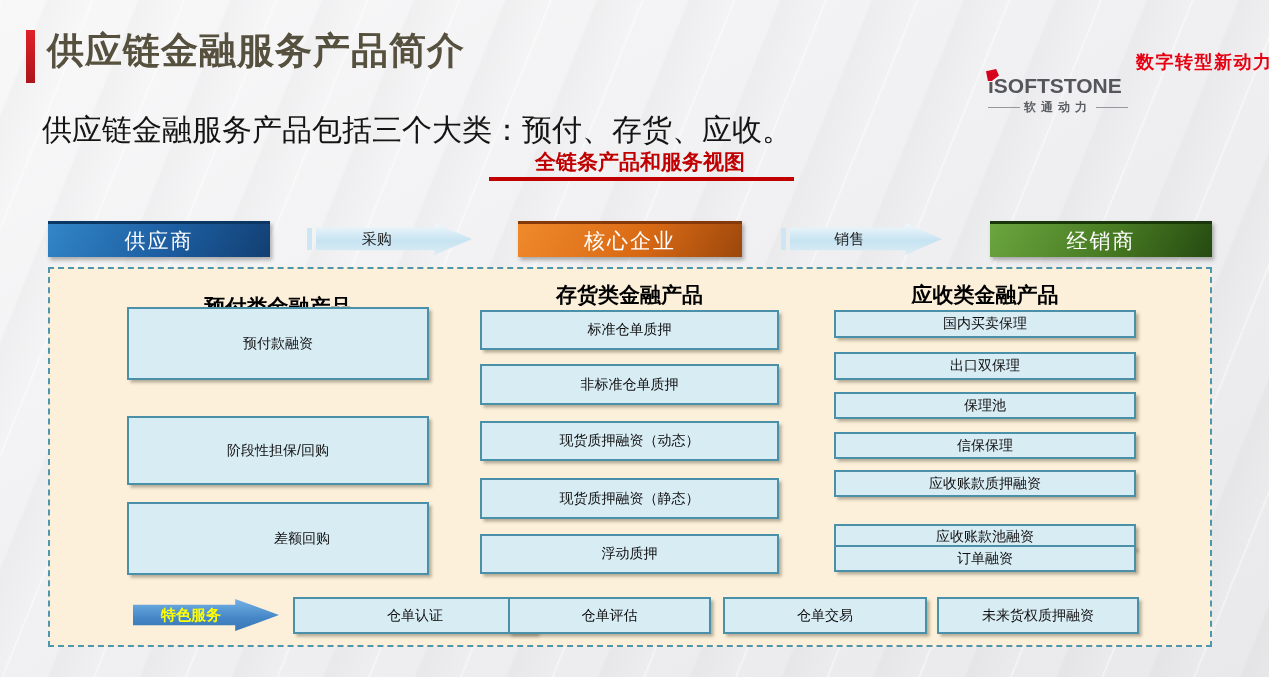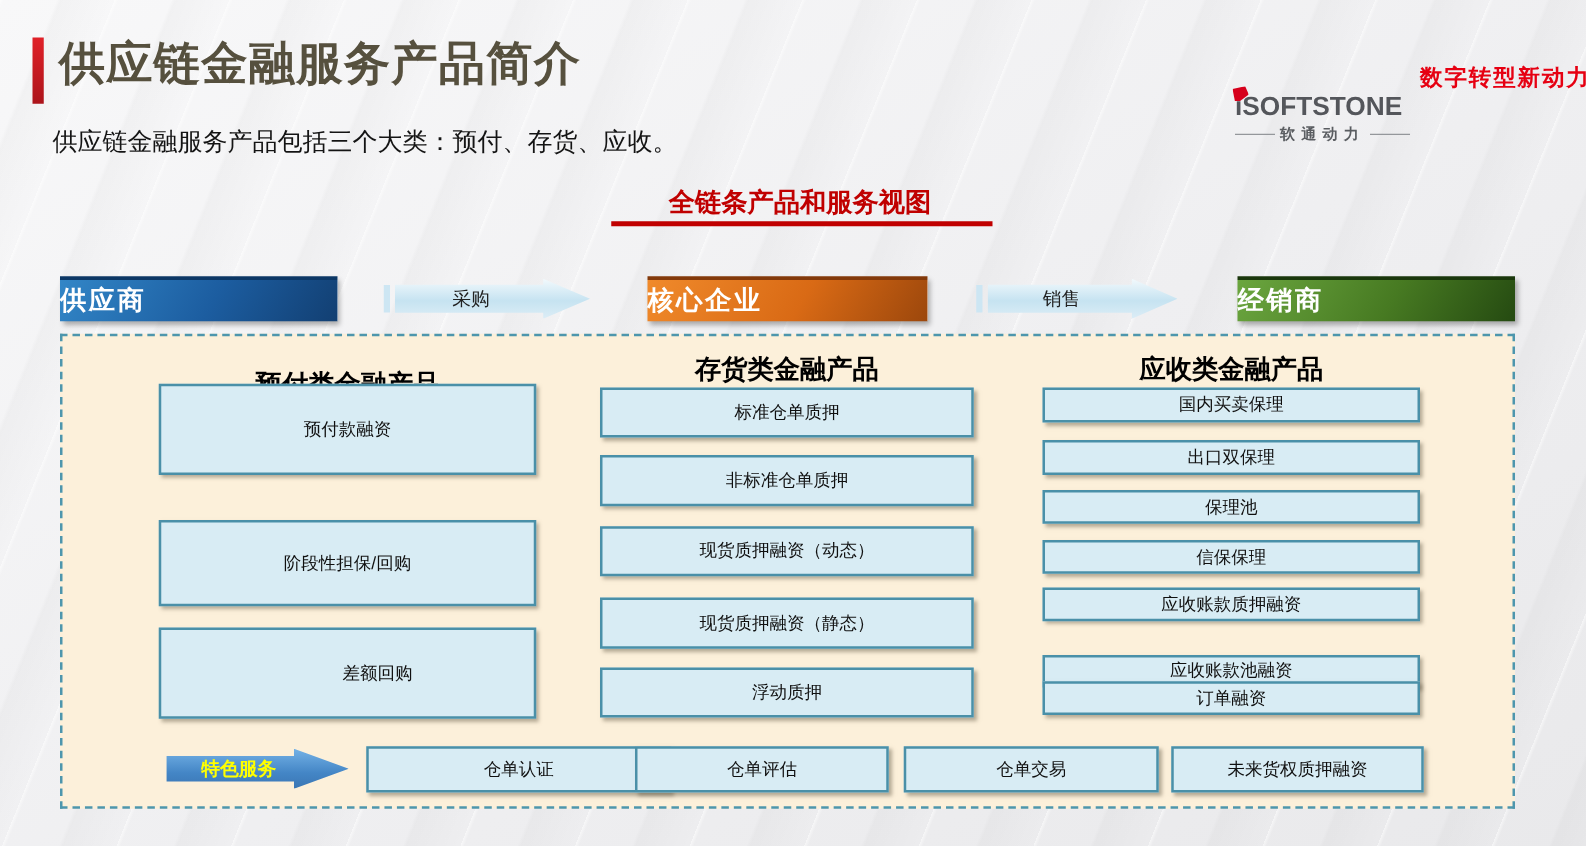--- a/index.html
+++ b/index.html
@@ -8,40 +8,40 @@
     position:relative; width:1269px; height:677px; overflow:hidden;
     background:
       repeating-linear-gradient(112deg, rgba(255,255,255,.55) 0px, rgba(255,255,255,0) 3px, rgba(0,0,0,0) 42px, rgba(0,0,0,.025) 45px, rgba(255,255,255,0) 85px),
       linear-gradient(150deg,#f8f8f9 0%,#efeff1 55%,#e9e9eb 100%);
   }
   
   .accent-bar { position:absolute; left:26px; top:30px; width:9px; height:53px;
     background:linear-gradient(180deg,#e02128,#ac141b); }
   .title { position:absolute; left:47px; top:26px; font-size:37px; font-weight:bold;
     color:#56503e; letter-spacing:1px; white-space:nowrap; }
-  .subtitle { position:absolute; left:42px; top:100px; font-size:20px; color:#141414; white-space:nowrap; }
+  .subtitle { position:absolute; left:42px; top:110px; font-size:30px; color:#141414; white-space:nowrap; }
 
   .logo { position:absolute; left:988px; top:38px; width:142px; }
   .logo-row { position:relative; height:24px;margin-top:36px; }
   .logo-accent { position:absolute; left:-2px; top:-5px; width:13px; height:12px; background:#d6001c;
     clip-path:polygon(15% 100%, 0 18%, 78% 0, 100% 55%, 45% 100%); }
   .logo-brand { font-size:21px; font-weight:800; color:#54565b; letter-spacing:0px; white-space:nowrap; }
   .logo-sub { display:flex; align-items:center; margin-top:1px; width:140px; }
   .logo-line { flex:1; height:1px; background:#94979b; }
   .logo-cn { font-size:12px; font-weight:bold; color:#5a5d61; letter-spacing:5px; padding:0 4px; white-space:nowrap; }
   .slogan { position:absolute; left:1136px; top:50px; font-size:18px; font-weight:800;
     color:#e60012; letter-spacing:1.5px; white-space:nowrap; }
 
   .section-title { position:absolute; left:460px; top:148px; width:360px; text-align:center;
     font-size:21px; font-weight:bold; color:#c00000; }
   .section-underline { position:absolute; left:489px; top:177px; width:305px; height:4px; background:#c00000; }
 
   
-  .flow-node { position:absolute; top:221px; height:36px; line-height:34px; 
-    color:#fff; font-weight:bold; font-size:21px; letter-spacing:2px;
+  .flow-node { position:absolute; top:221px; height:36px; line-height:34px; text-align:center;
+    color:#fff; font-weight:normal; font-size:21px; letter-spacing:2px;
     box-shadow:2px 3px 4px rgba(0,0,0,.3); }
   .flow-blue { background:linear-gradient(120deg,#3286c7 0%,#1c5da0 55%,#123f72 100%); border-top:3px solid #0c3765; }
   .flow-orange { background:linear-gradient(120deg,#f08a2b 0%,#d96a15 55%,#9c470c 100%); border-top:3px solid #83390a; }
   .flow-green { background:linear-gradient(120deg,#6ba63f 0%,#477a22 55%,#254a11 100%); border-top:3px solid #1a370c; }
   .flow-arrow { position:absolute; top:223px; height:32px;
     background:linear-gradient(180deg,#f2f9fc 0%,#c6e3f1 55%,#dcedf6 100%);
     clip-path:polygon(0 15%, 76% 15%, 76% 0, 100% 50%, 76% 100%, 76% 85%, 0 85%);
     display:flex; align-items:center; justify-content:center; }
   .flow-arrow span { font-size:15px; color:#222; padding-right:22%; }
   .arrow-tick { position:absolute; top:228px; width:5px; height:22px; background:#cde6f3; }

